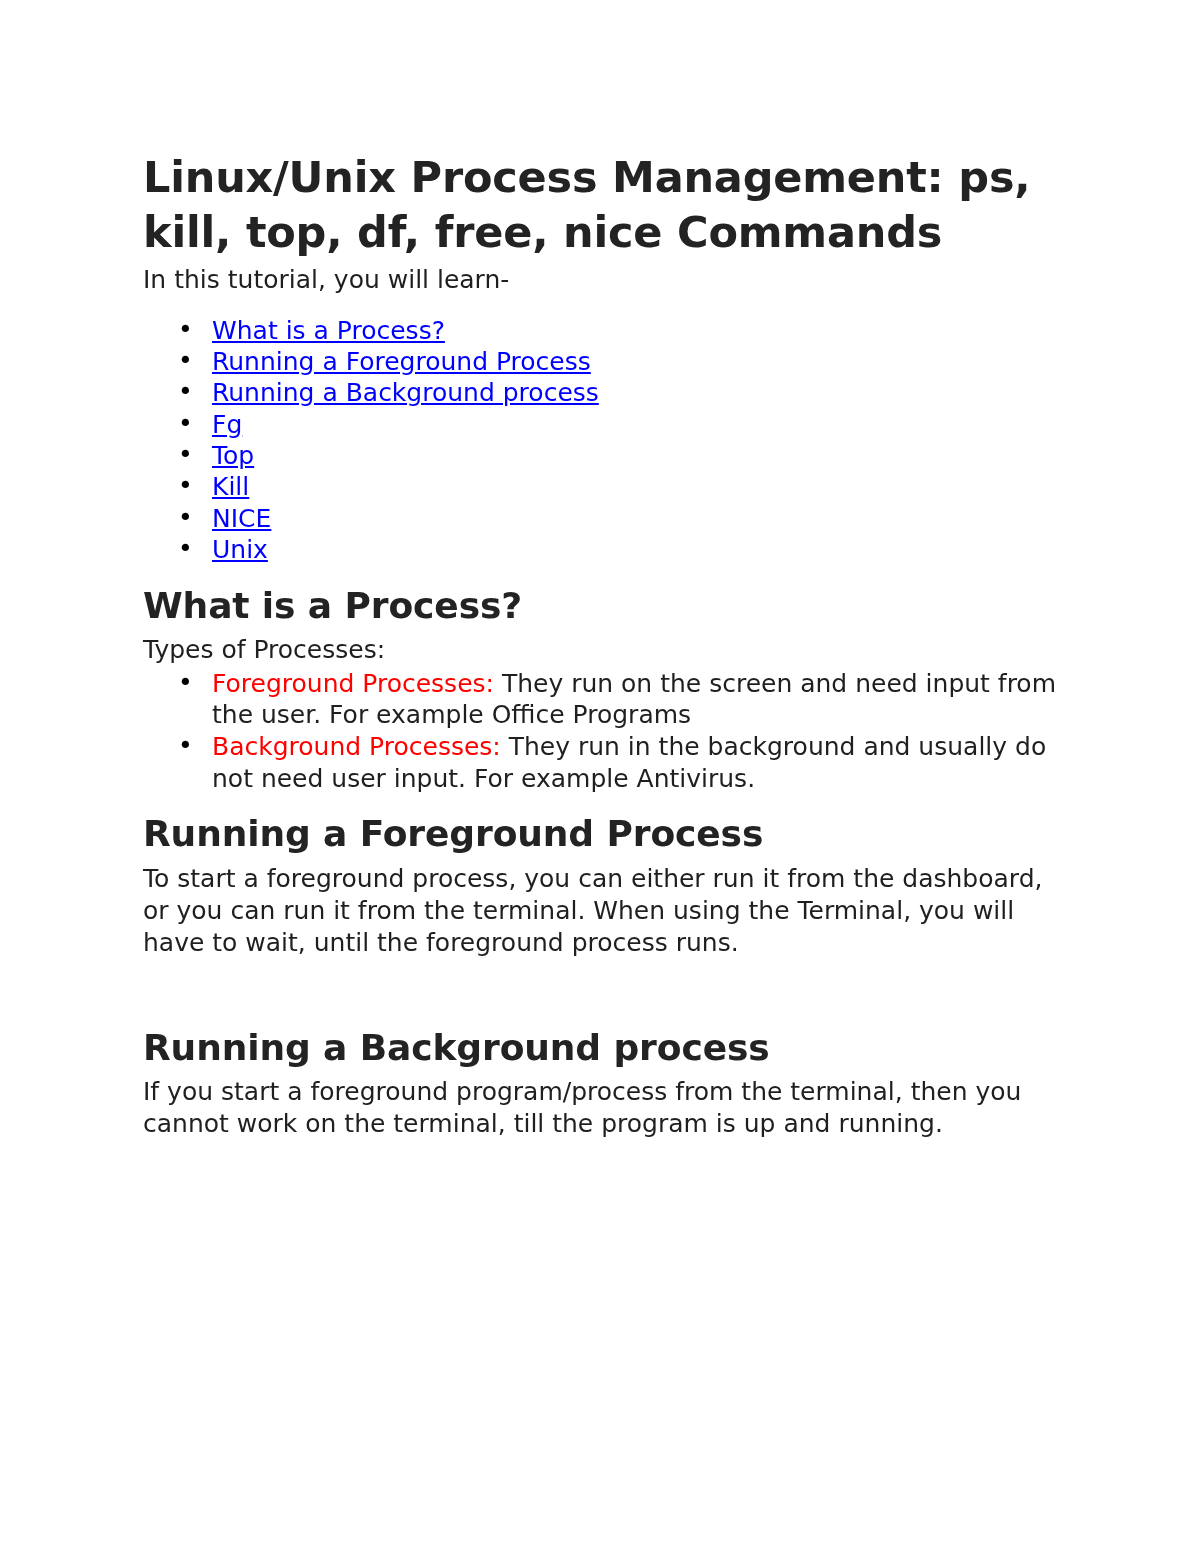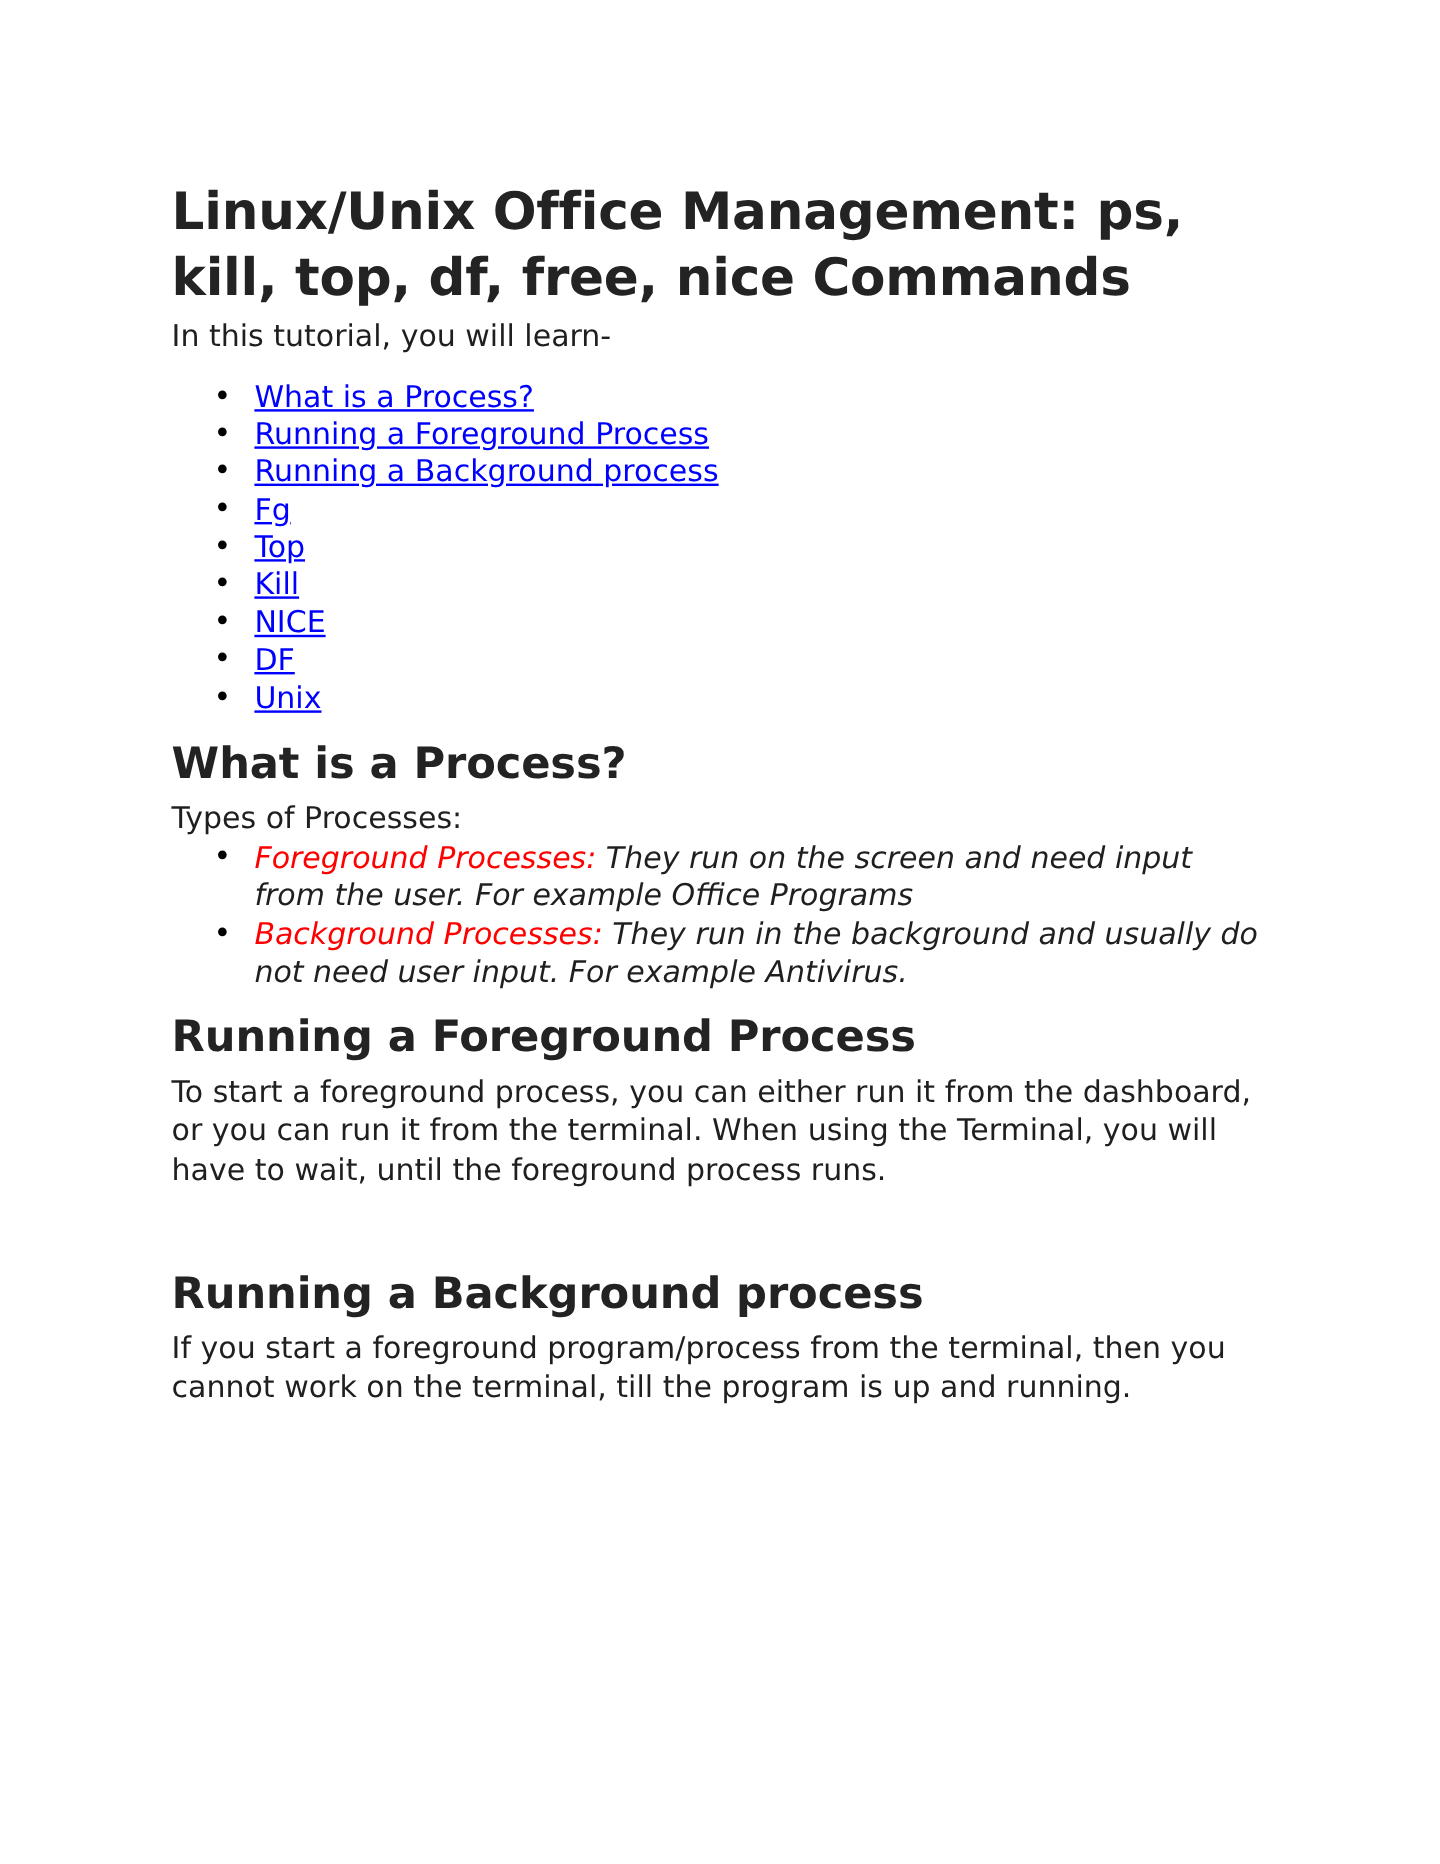--- a/index.html
+++ b/index.html
@@ -59,21 +59,20 @@
     color: #000000;
     line-height: 1.255;
   }
   ul.toc-list li a {
     color: #0000ff;
     text-decoration: underline;
     text-underline-offset: 2px;
   }
   ul.types-list {
     margin-top: 1px;
-    font-style: italic;
   }
   ul.types-list li {
     margin-bottom: 1px;
   }
   .red-label {
     color: #ff0000;
   }
   h2.section-heading {
     font-size: 36px;
     font-weight: bold;
@@ -94,33 +93,32 @@
   }
   p.body-text.tight {
     margin-bottom: 0;
   }
 </style>
 </head>
 <body>
 
 <div class="page">
 
-  <h1 class="doc-title">Linux/Unix Office Management: ps, kill, top, df, free, nice Commands</h1>
+  <h1 class="doc-title">Linux/Unix Process Management: ps, kill, top, df, free, nice Commands</h1>
 
   <p class="intro-line">In this tutorial, you will learn-</p>
 
   <ul class="toc-list">
     <li><a href="#">What is a Process?</a></li>
     <li><a href="#">Running a Foreground Process</a></li>
     <li><a href="#">Running a Background process</a></li>
     <li><a href="#">Fg</a></li>
     <li><a href="#">Top</a></li>
     <li><a href="#">Kill</a></li>
     <li><a href="#">NICE</a></li>
-    <li><a href="#">DF</a></li>
     <li><a href="#">Unix</a></li>
   </ul>
 
   <h2 class="section-heading">What is a Process?</h2>
   <p class="body-text tight">Types of Processes:</p>
 
   <ul class="types-list">
     <li><span class="red-label">Foreground Processes:</span><span> They run on the screen and need input from the user. For example Office Programs</span></li>
     <li><span class="red-label">Background Processes:</span><span> They run in the background and usually do not need user input. For example Antivirus.</span></li>
   </ul>

